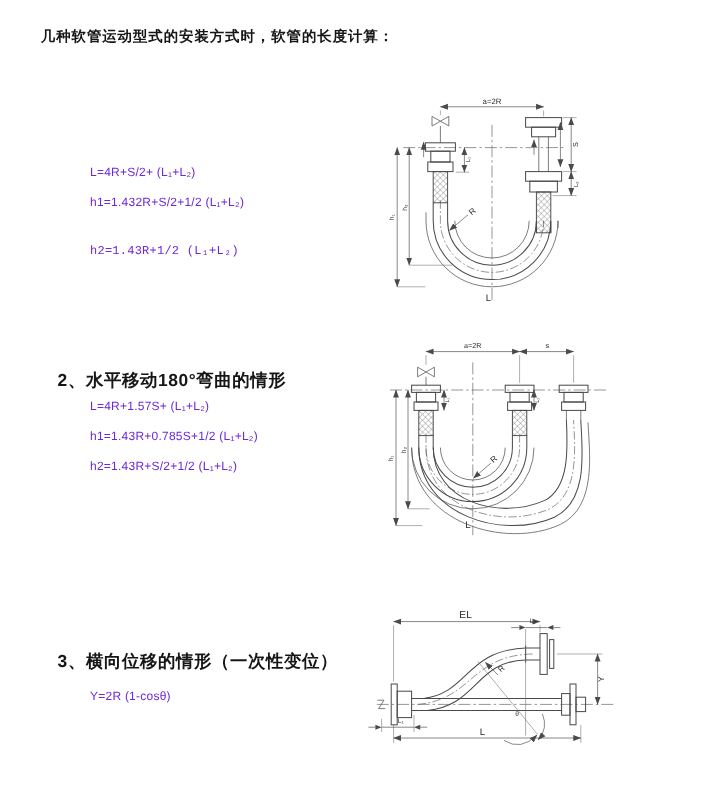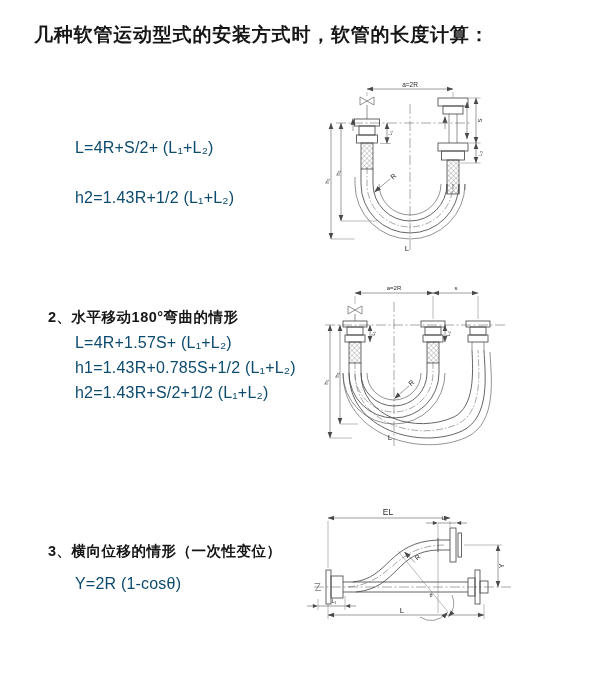--- a/index.html
+++ b/index.html
@@ -1,39 +1,40 @@
 <!DOCTYPE html>
 <html><head>
 <meta charset="utf-8">
 <style>
   html,body{margin:0;padding:0;background:#fff;}
   .page{position:relative;width:600px;height:675px;background:#ffffff;overflow:hidden;
         font-family:"Liberation Sans","DejaVu Sans",sans-serif;color:#161616;}
-  .title{position:absolute;left:34px;top:22px;font-size:19px;font-weight:600;letter-spacing:0.8px;}
+  .title{position:absolute;left:34px;top:22px;font-size:12px;font-weight:600;letter-spacing:0.8px;}
   .heading{position:absolute;left:48px;font-size:14.5px;font-weight:600;letter-spacing:0.5px;}
-  .formula{position:absolute;left:75px;font-size:16px;letter-spacing:0.2px;color:#0c4a6e;}
+  .formula{position:absolute;left:75px;font-size:10px;letter-spacing:0.2px;color:#6d28d9;}
   svg{position:absolute;overflow:visible;}
   .geo{fill:none;stroke:#4a4a4a;stroke-width:0.85;}
   .geo2{fill:none;stroke:#4a4a4a;stroke-width:0.6;}
   .cl{fill:none;stroke:#5f5f5f;stroke-width:0.55;stroke-dasharray:10 2.5 2 2.5;}
   .cl2{fill:none;stroke:#5f5f5f;stroke-width:0.55;stroke-dasharray:7 2 1.5 2;}
   .dim{fill:none;stroke:#4a4a4a;stroke-width:0.55;}
   .thin{fill:none;stroke:#6a6a6a;stroke-width:0.45;}
   .lbl{fill:#2b2b2b;font-family:"Liberation Sans","DejaVu Sans",sans-serif;}
   .tri{fill:#4a4a4a;stroke:none;}
 </style>
 </head>
 <body>
 
 <div class="page">
 
   <div class="title">几种软管运动型式的安装方式时，软管的长度计算：</div>
 
   <div class="formula" style="top:139px;">L=4R+S/2+ (L₁+L₂)</div>
-  <div class="formula" style="top:189px;">h2=1.43R+1/2 (L₁+L₂)</div>
+  <div class="formula" style="top:164px;">h1=1.432R+S/2+1/2 (L₁+L₂)</div>
+  <div class="formula" style="top:205px;font-family:Liberation Mono, monospace;">h2=1.43R+1/2 (L₁+L₂)</div>
 
   <div class="heading" style="top:308px;">2、水平移动180°弯曲的情形</div>
   <div class="formula" style="top:334px;">L=4R+1.57S+ (L₁+L₂)</div>
   <div class="formula" style="top:359px;">h1=1.43R+0.785S+1/2 (L₁+L₂)</div>
   <div class="formula" style="top:384px;text-align:right;">h2=1.43R+S/2+1/2 (L₁+L₂)</div>
 
   <div class="heading" style="top:522px;margin-top:20px;">3、横向位移的情形（一次性变位）</div>
   <div class="formula" style="top:575px;">Y=2R (1-cosθ)</div>
 
   <svg style="left:310px;top:76px;" width="280" height="180" viewBox="0 0 280 180">

